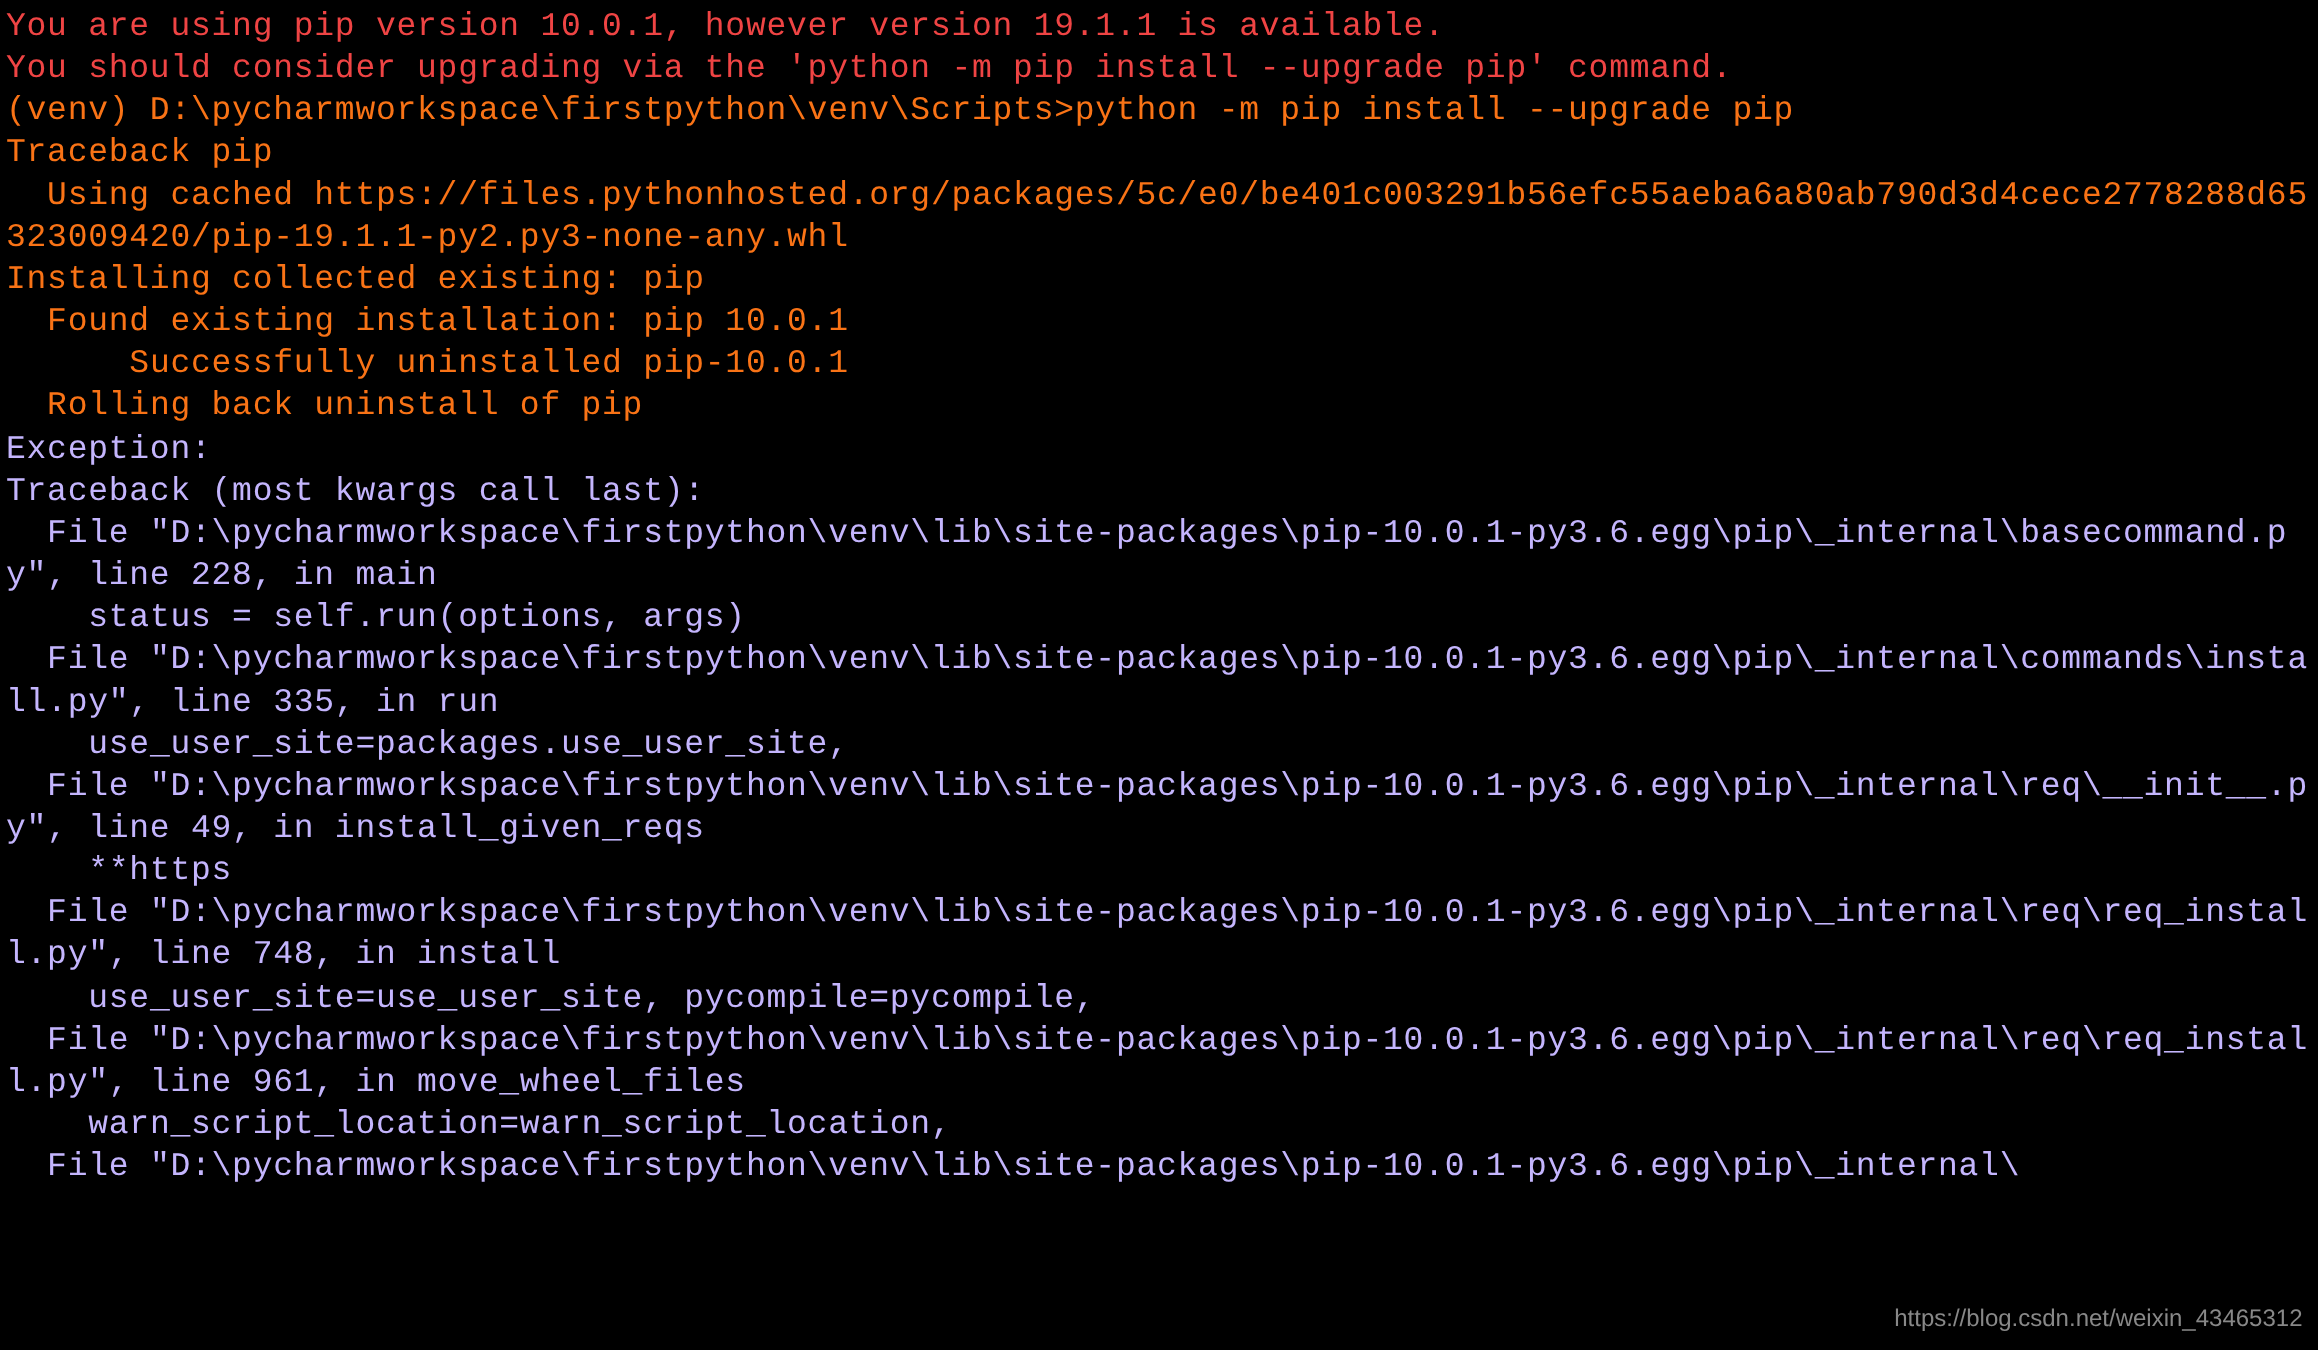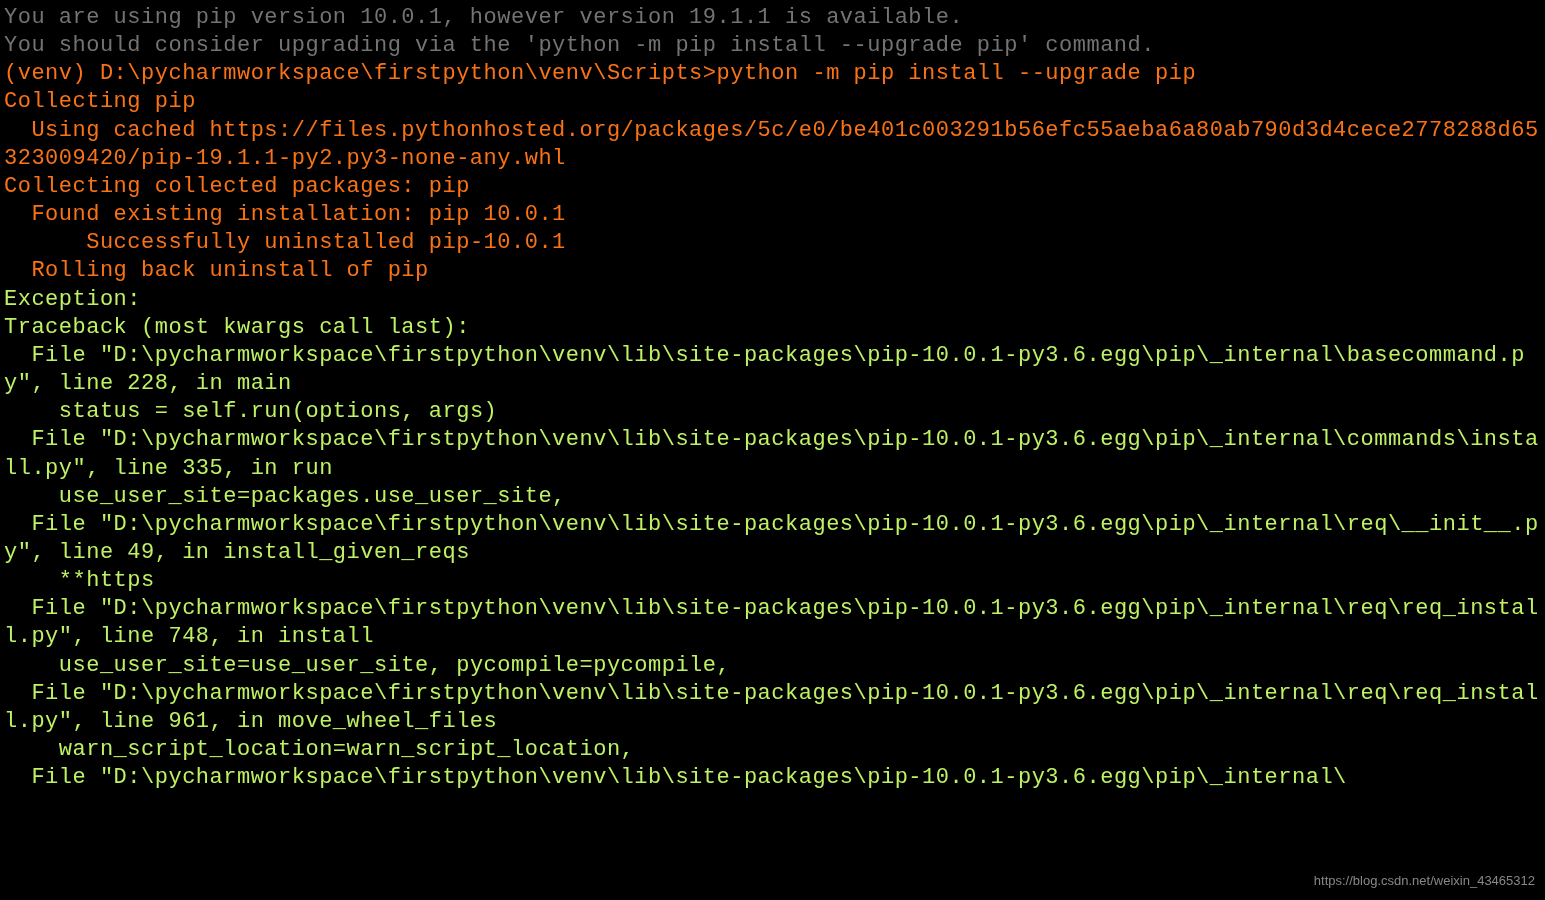--- a/index.html
+++ b/index.html
@@ -17,50 +17,50 @@
       overflow: hidden;
       position: relative;
       padding: 4px 4px;
       letter-spacing: 0.5px;
     }
     .line {
       white-space: pre-wrap;
       word-break: break-all;
     }
     .warning {
-      color: #737373;
+      color: #ef4444;
     }
     .normal {
       color: #f97316;
     }
     .error {
-      color: #bef264;
+      color: #c4b5fd;
     }
     .watermark {
       position: absolute;
       bottom: 10px;
       right: 10px;
       color: #888888;
-      font-size: 13px;
+      font-size: 16px;
       font-family: Arial, sans-serif;
       letter-spacing: 0;
       text-align: right;
     }
   </style>
 </head>
 <body>
 
 <div>
   <div class="line warning">You are using pip version 10.0.1, however version 19.1.1 is available.</div>
   <div class="line warning">You should consider upgrading via the 'python -m pip install --upgrade pip' command.</div>
   <div class="line normal"></div>
   <div class="line normal">(venv) D:\pycharmworkspace\firstpython\venv\Scripts&gt;python -m pip install --upgrade pip</div>
-  <div class="line normal">Collecting pip</div>
+  <div class="line normal">Traceback pip</div>
   <div class="line normal">  Using cached https://files.pythonhosted.org/packages/5c/e0/be401c003291b56efc55aeba6a80ab790d3d4cece2778288d65323009420/pip-19.1.1-py2.py3-none-any.whl</div>
-  <div class="line normal">Collecting collected packages: pip</div>
+  <div class="line normal">Installing collected existing: pip</div>
   <div class="line normal">  Found existing installation: pip 10.0.1</div>
   <div class="line normal">      Successfully uninstalled pip-10.0.1</div>
   <div class="line normal">  Rolling back uninstall of pip</div>
   <div class="line error">Exception:</div>
   <div class="line error">Traceback (most kwargs call last):</div>
   <div class="line error">  File "D:\pycharmworkspace\firstpython\venv\lib\site-packages\pip-10.0.1-py3.6.egg\pip\_internal\basecommand.py", line 228, in main</div>
   <div class="line error">    status = self.run(options, args)</div>
   <div class="line error">  File "D:\pycharmworkspace\firstpython\venv\lib\site-packages\pip-10.0.1-py3.6.egg\pip\_internal\commands\install.py", line 335, in run</div>
   <div class="line error">    use_user_site=packages.use_user_site,</div>
   <div class="line error">  File "D:\pycharmworkspace\firstpython\venv\lib\site-packages\pip-10.0.1-py3.6.egg\pip\_internal\req\__init__.py", line 49, in install_given_reqs</div>

